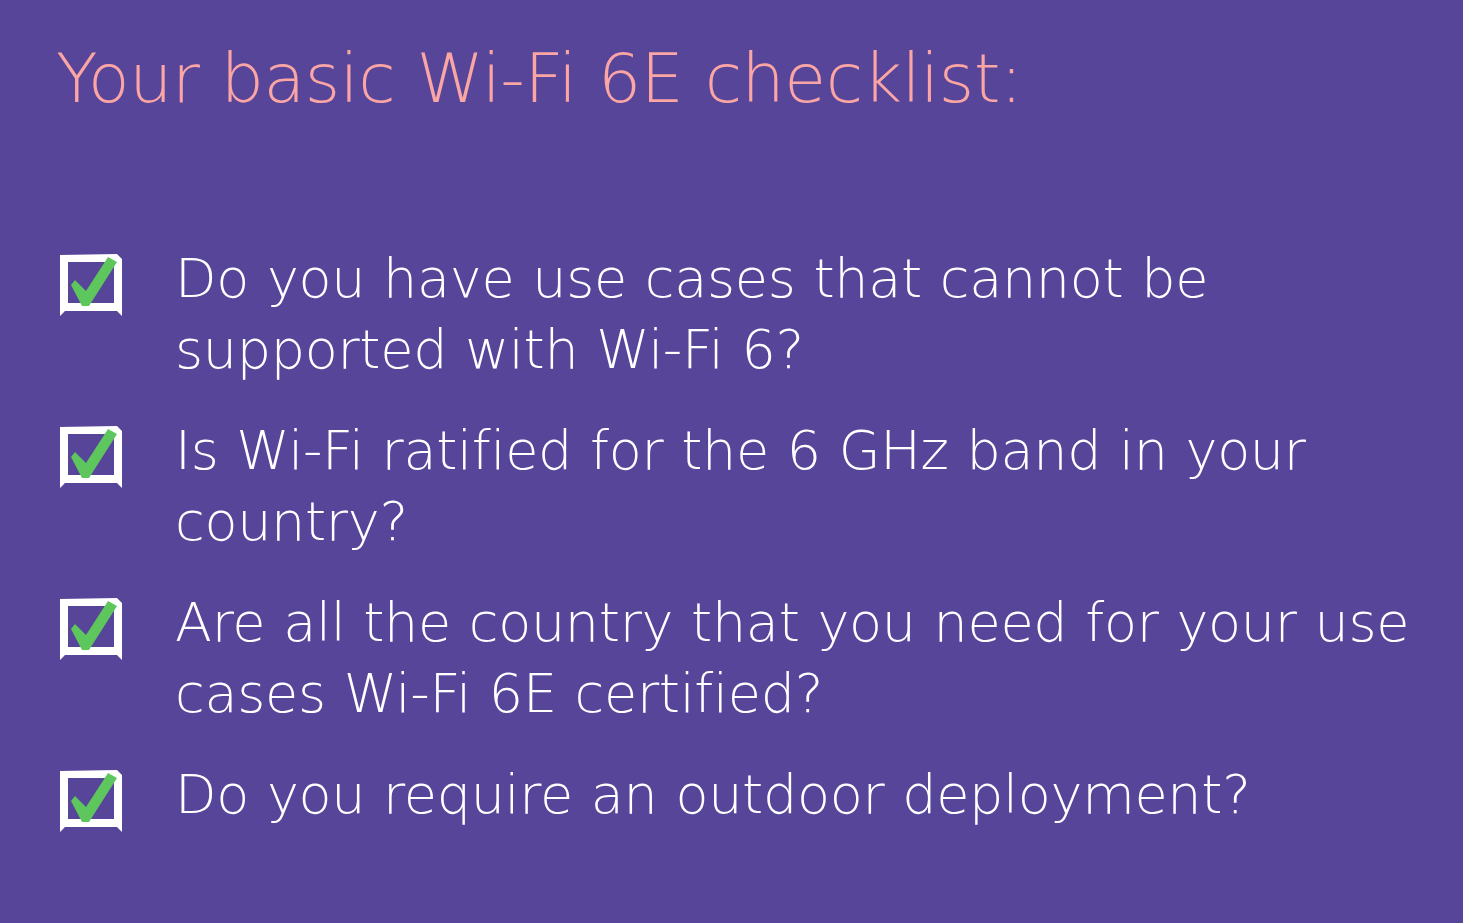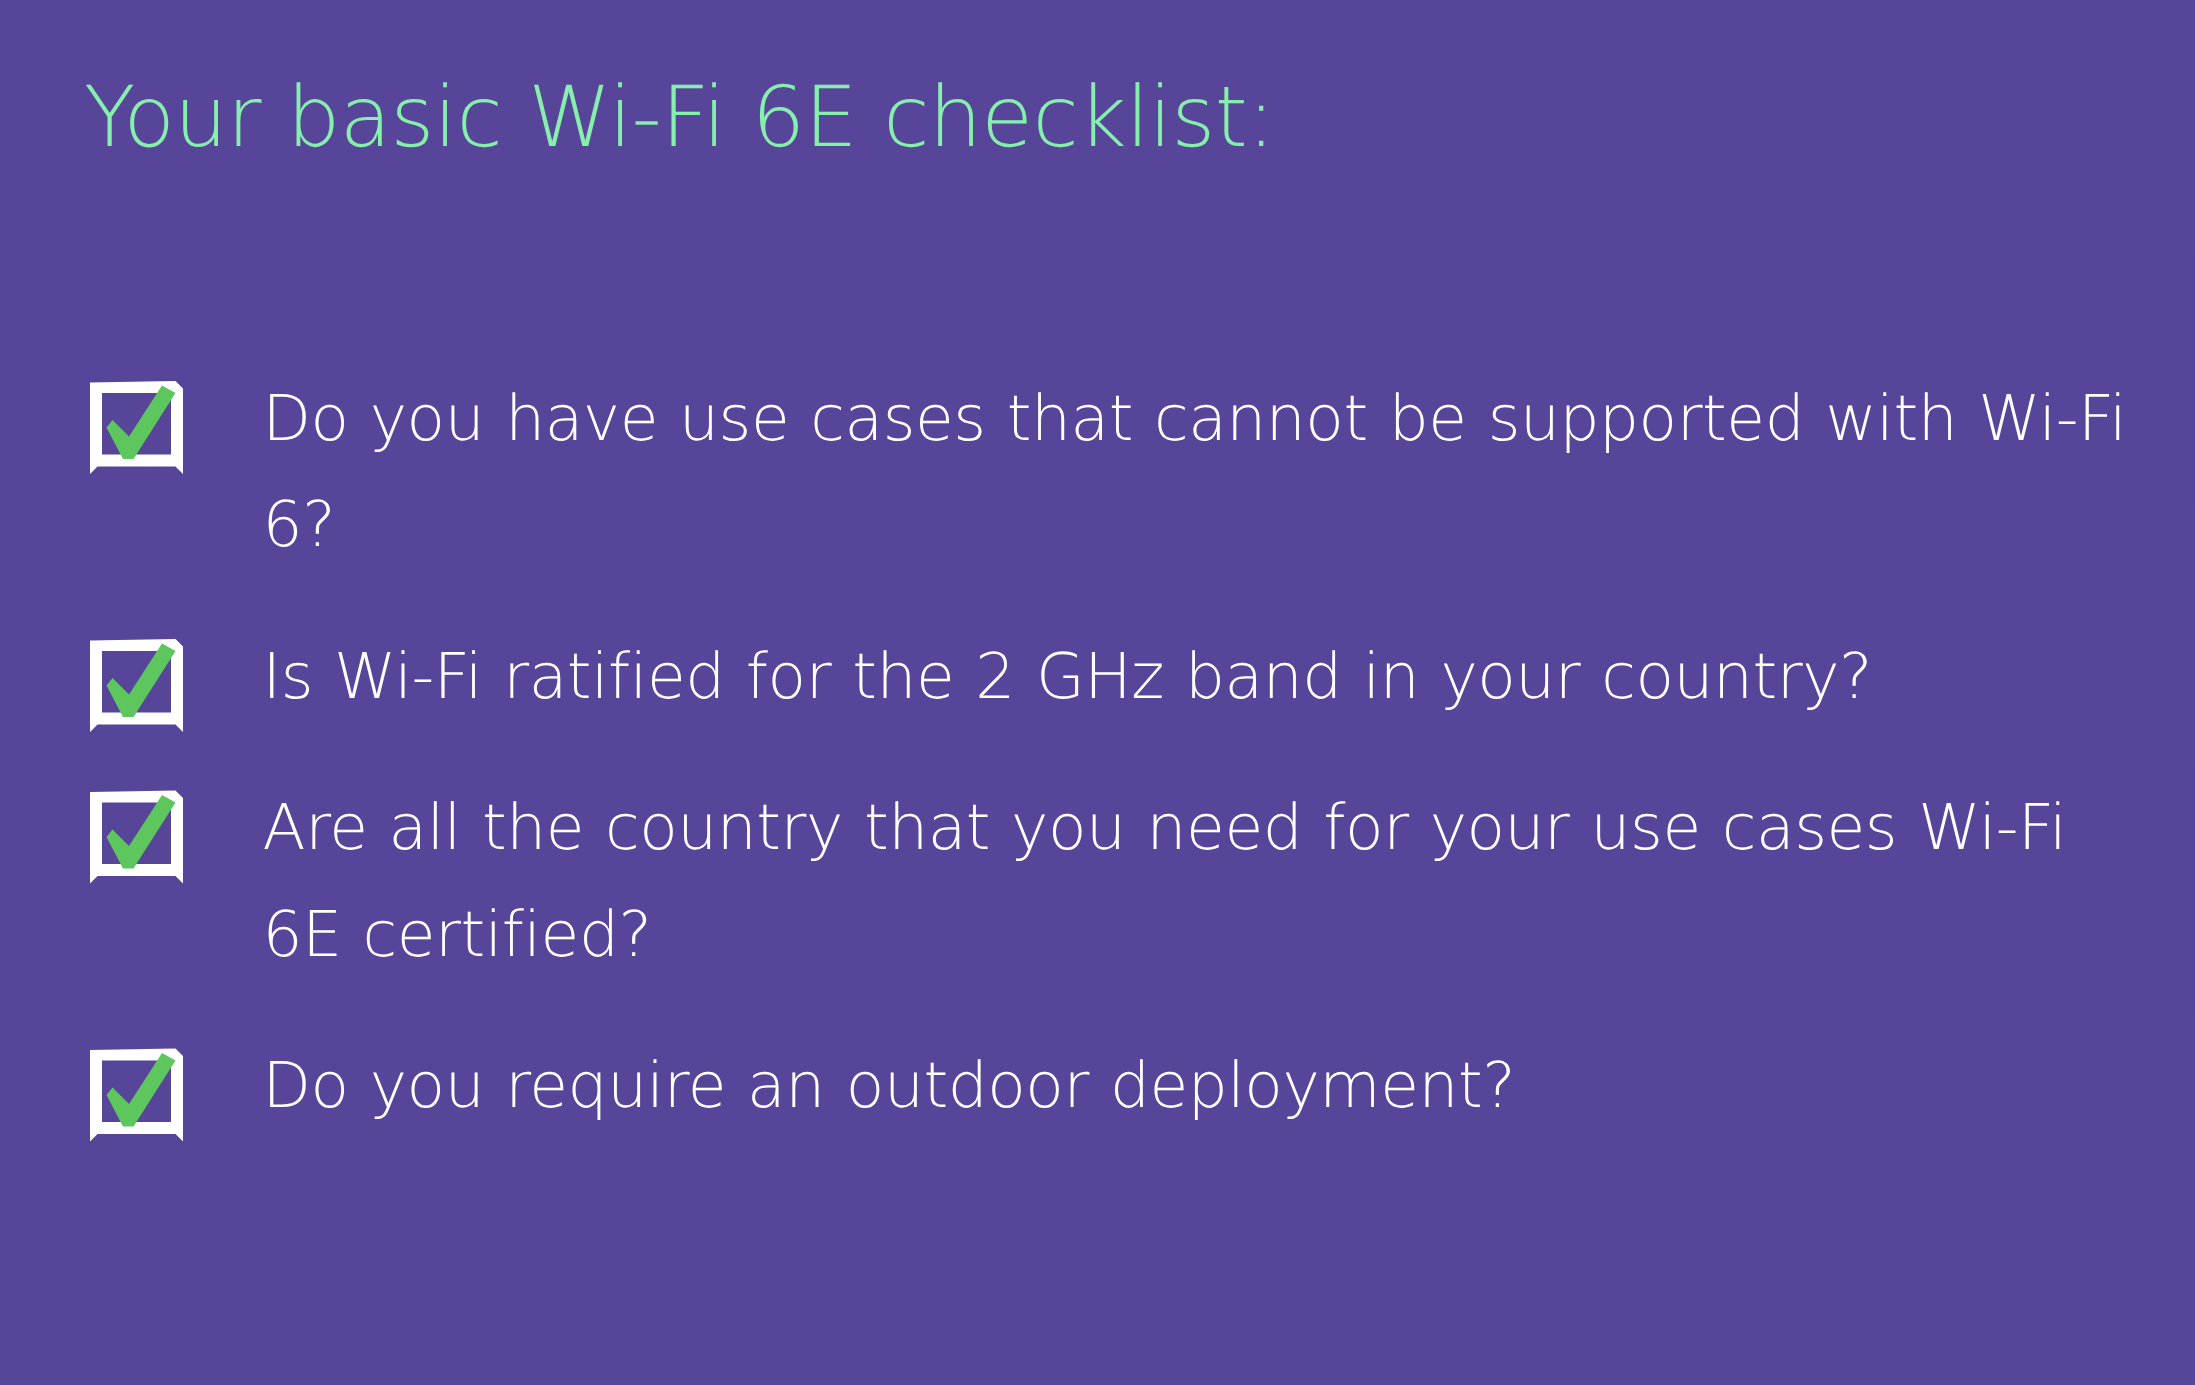--- a/index.html
+++ b/index.html
@@ -21,23 +21,23 @@
     height: 923px;
     background: #57459A;
     box-sizing: border-box;
   }
 
   .slide-title {
     position: absolute;
     left: 56px;
     top: 42px;
     width: 1340px;
-    color: #86efac;
+    color: #fca5a5;
     font-family: "DejaVu Sans", sans-serif;
-    font-size: 56px;
+    font-size: 68px;
     font-weight: 300;
     letter-spacing: -0.4px;
     line-height: 74px;
     white-space: nowrap;
   }
 
   .checklist {
     position: absolute;
     left: 56px;
     top: 243px;
@@ -67,21 +67,21 @@
     display: block;
     width: 62px;
     height: 62px;
     overflow: visible;
   }
 
   .item-text {
     display: block;
     color: #FFFFFF;
     font-family: "DejaVu Sans", sans-serif;
-    font-size: 42px;
+    font-size: 54px;
     font-weight: 300;
     line-height: 71px;
     letter-spacing: -0.3px;
     word-spacing: 1px;
   }
 </style>
 </head>
 <body>
 
 <div class="slide">
@@ -102,21 +102,21 @@
     </div>
 
     <div class="check-item">
       <span class="checkbox">
         <svg viewBox="0 0 62 62" xmlns="http://www.w3.org/2000/svg">
           <path d="M0 1 L57 0 L62 5 L62 62 L57 57 L5 57 L0 62 Z" fill="#FFFFFF"></path>
           <rect x="8" y="8" width="46" height="41" fill="#57459A"></rect>
           <path d="M11 31 L15 26 L26 37 L48 3 L57 8 L29 52 L22 52 Z" fill="#5DC75D"></path>
         </svg>
       </span>
-      <span class="item-text">Is Wi-Fi ratified for the 2 GHz band in your country?</span>
+      <span class="item-text">Is Wi-Fi ratified for the 6 GHz band in your country?</span>
     </div>
 
     <div class="check-item">
       <span class="checkbox">
         <svg viewBox="0 0 62 62" xmlns="http://www.w3.org/2000/svg">
           <path d="M0 1 L57 0 L62 5 L62 62 L57 57 L5 57 L0 62 Z" fill="#FFFFFF"></path>
           <rect x="8" y="8" width="46" height="41" fill="#57459A"></rect>
           <path d="M11 31 L15 26 L26 37 L48 3 L57 8 L29 52 L22 52 Z" fill="#5DC75D"></path>
         </svg>
       </span>

